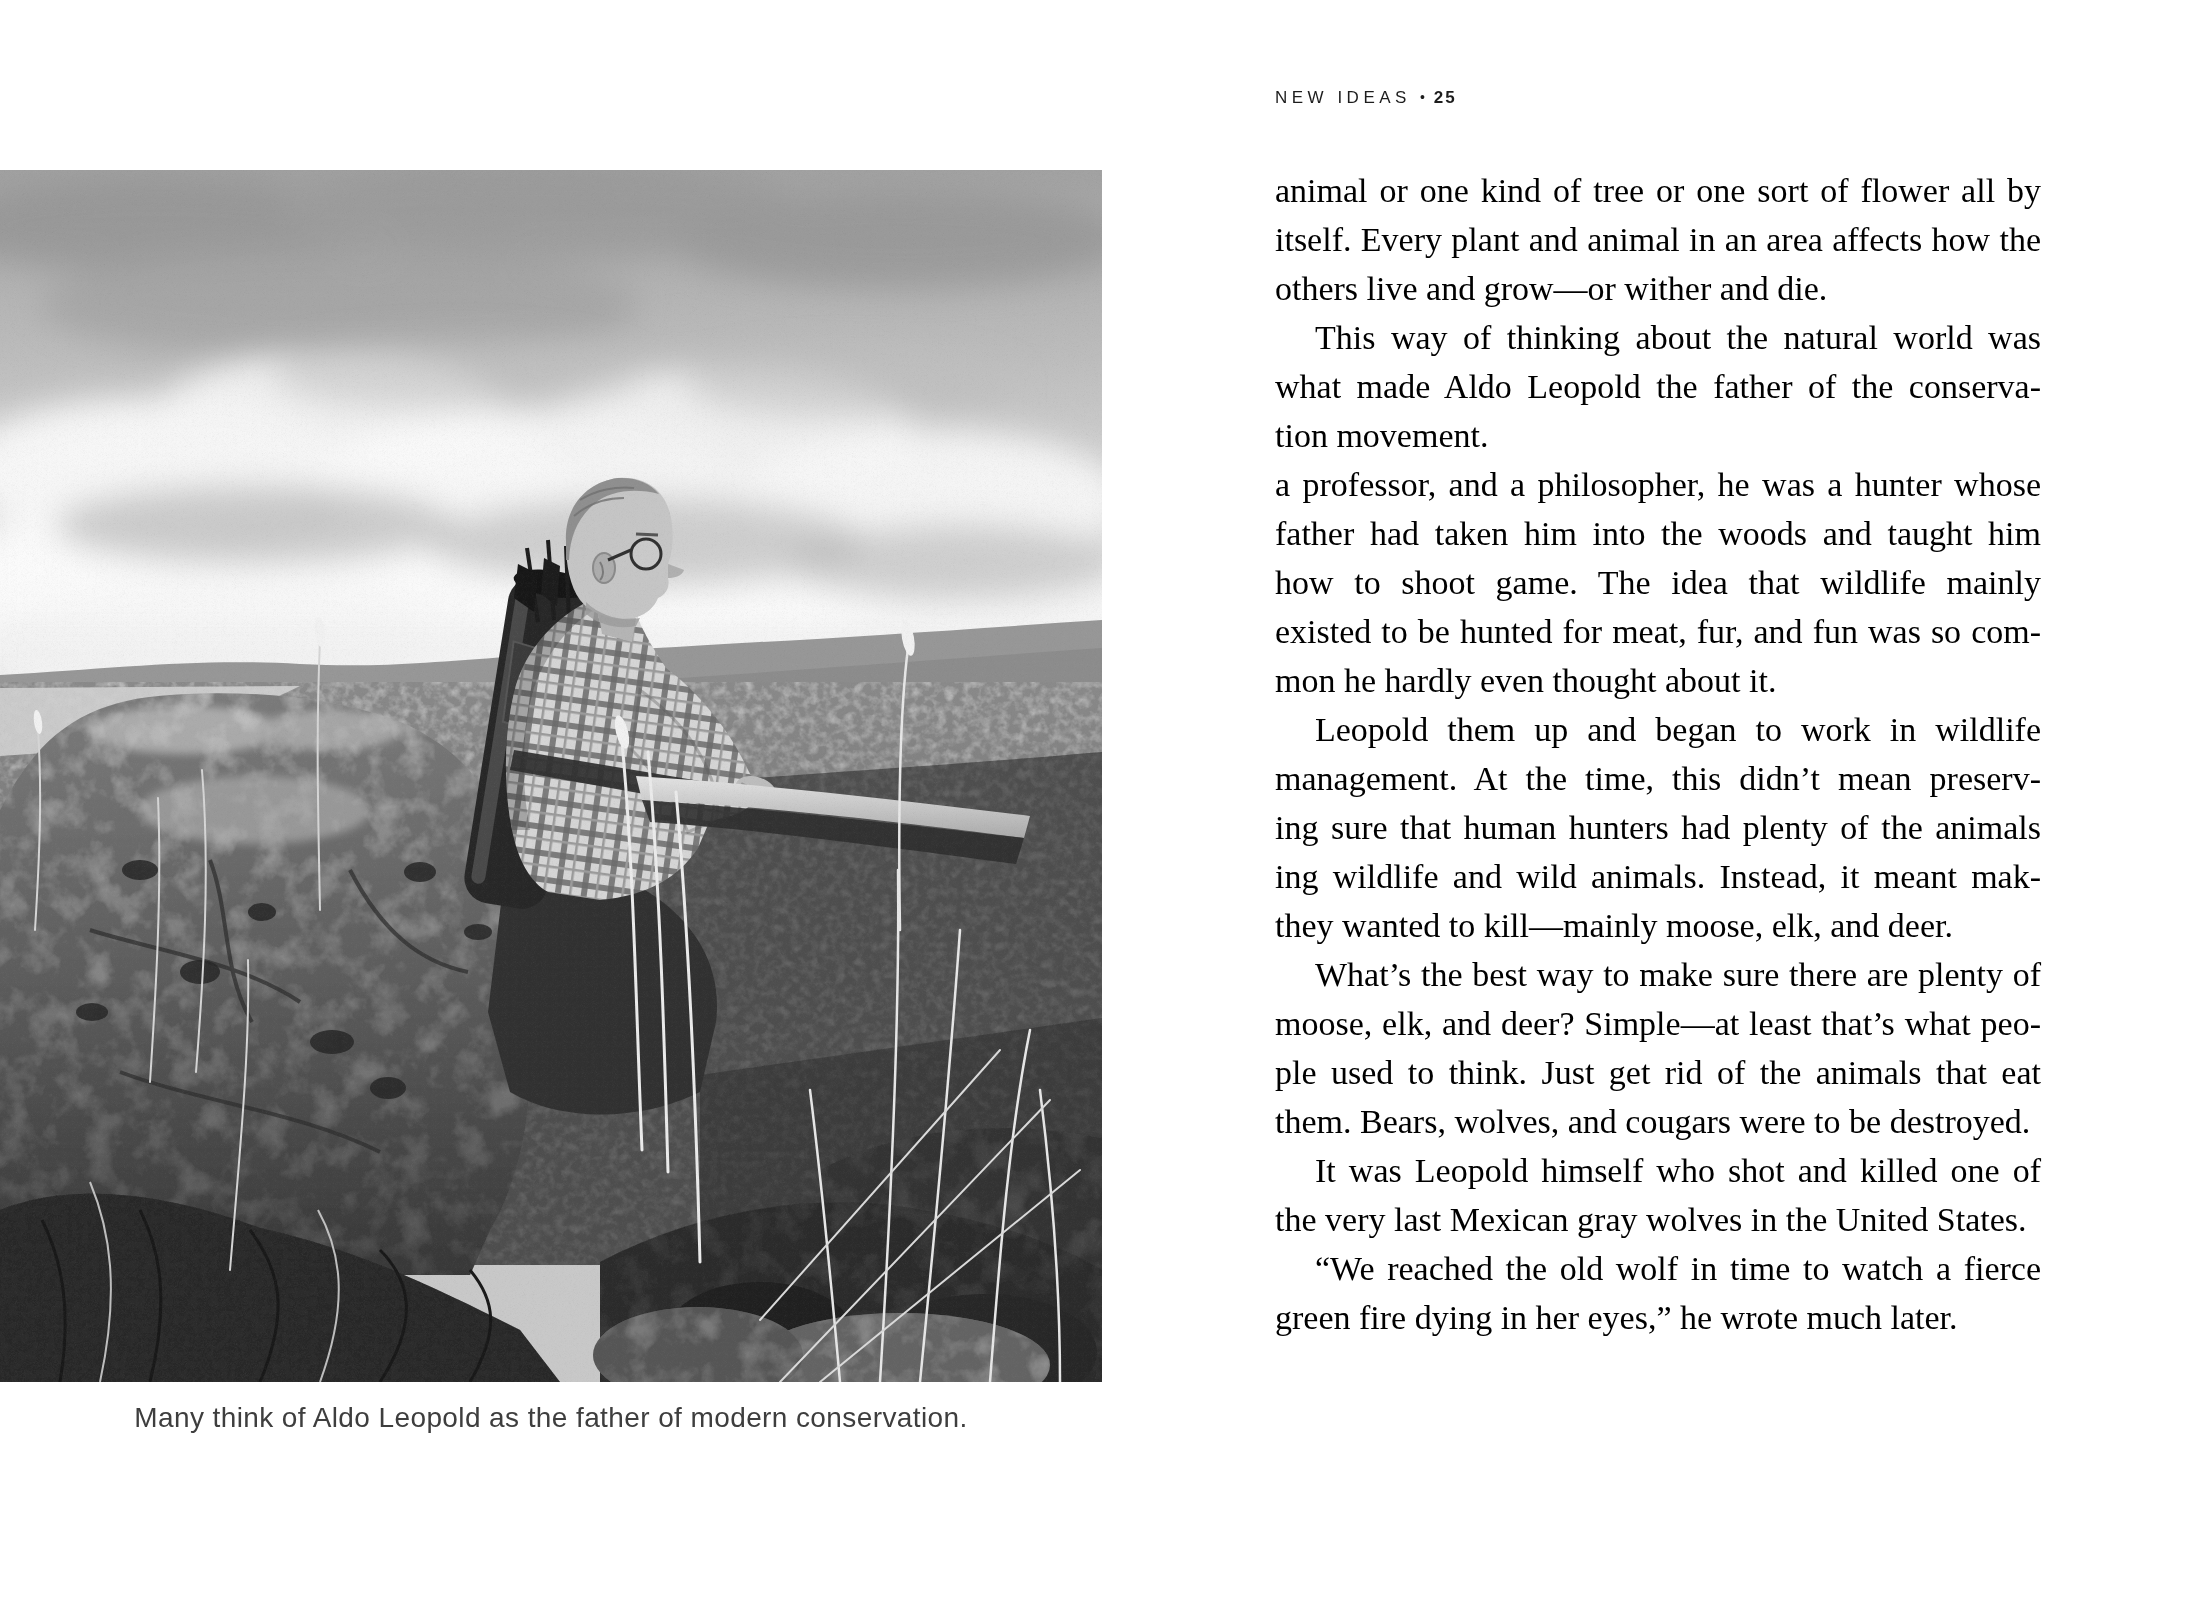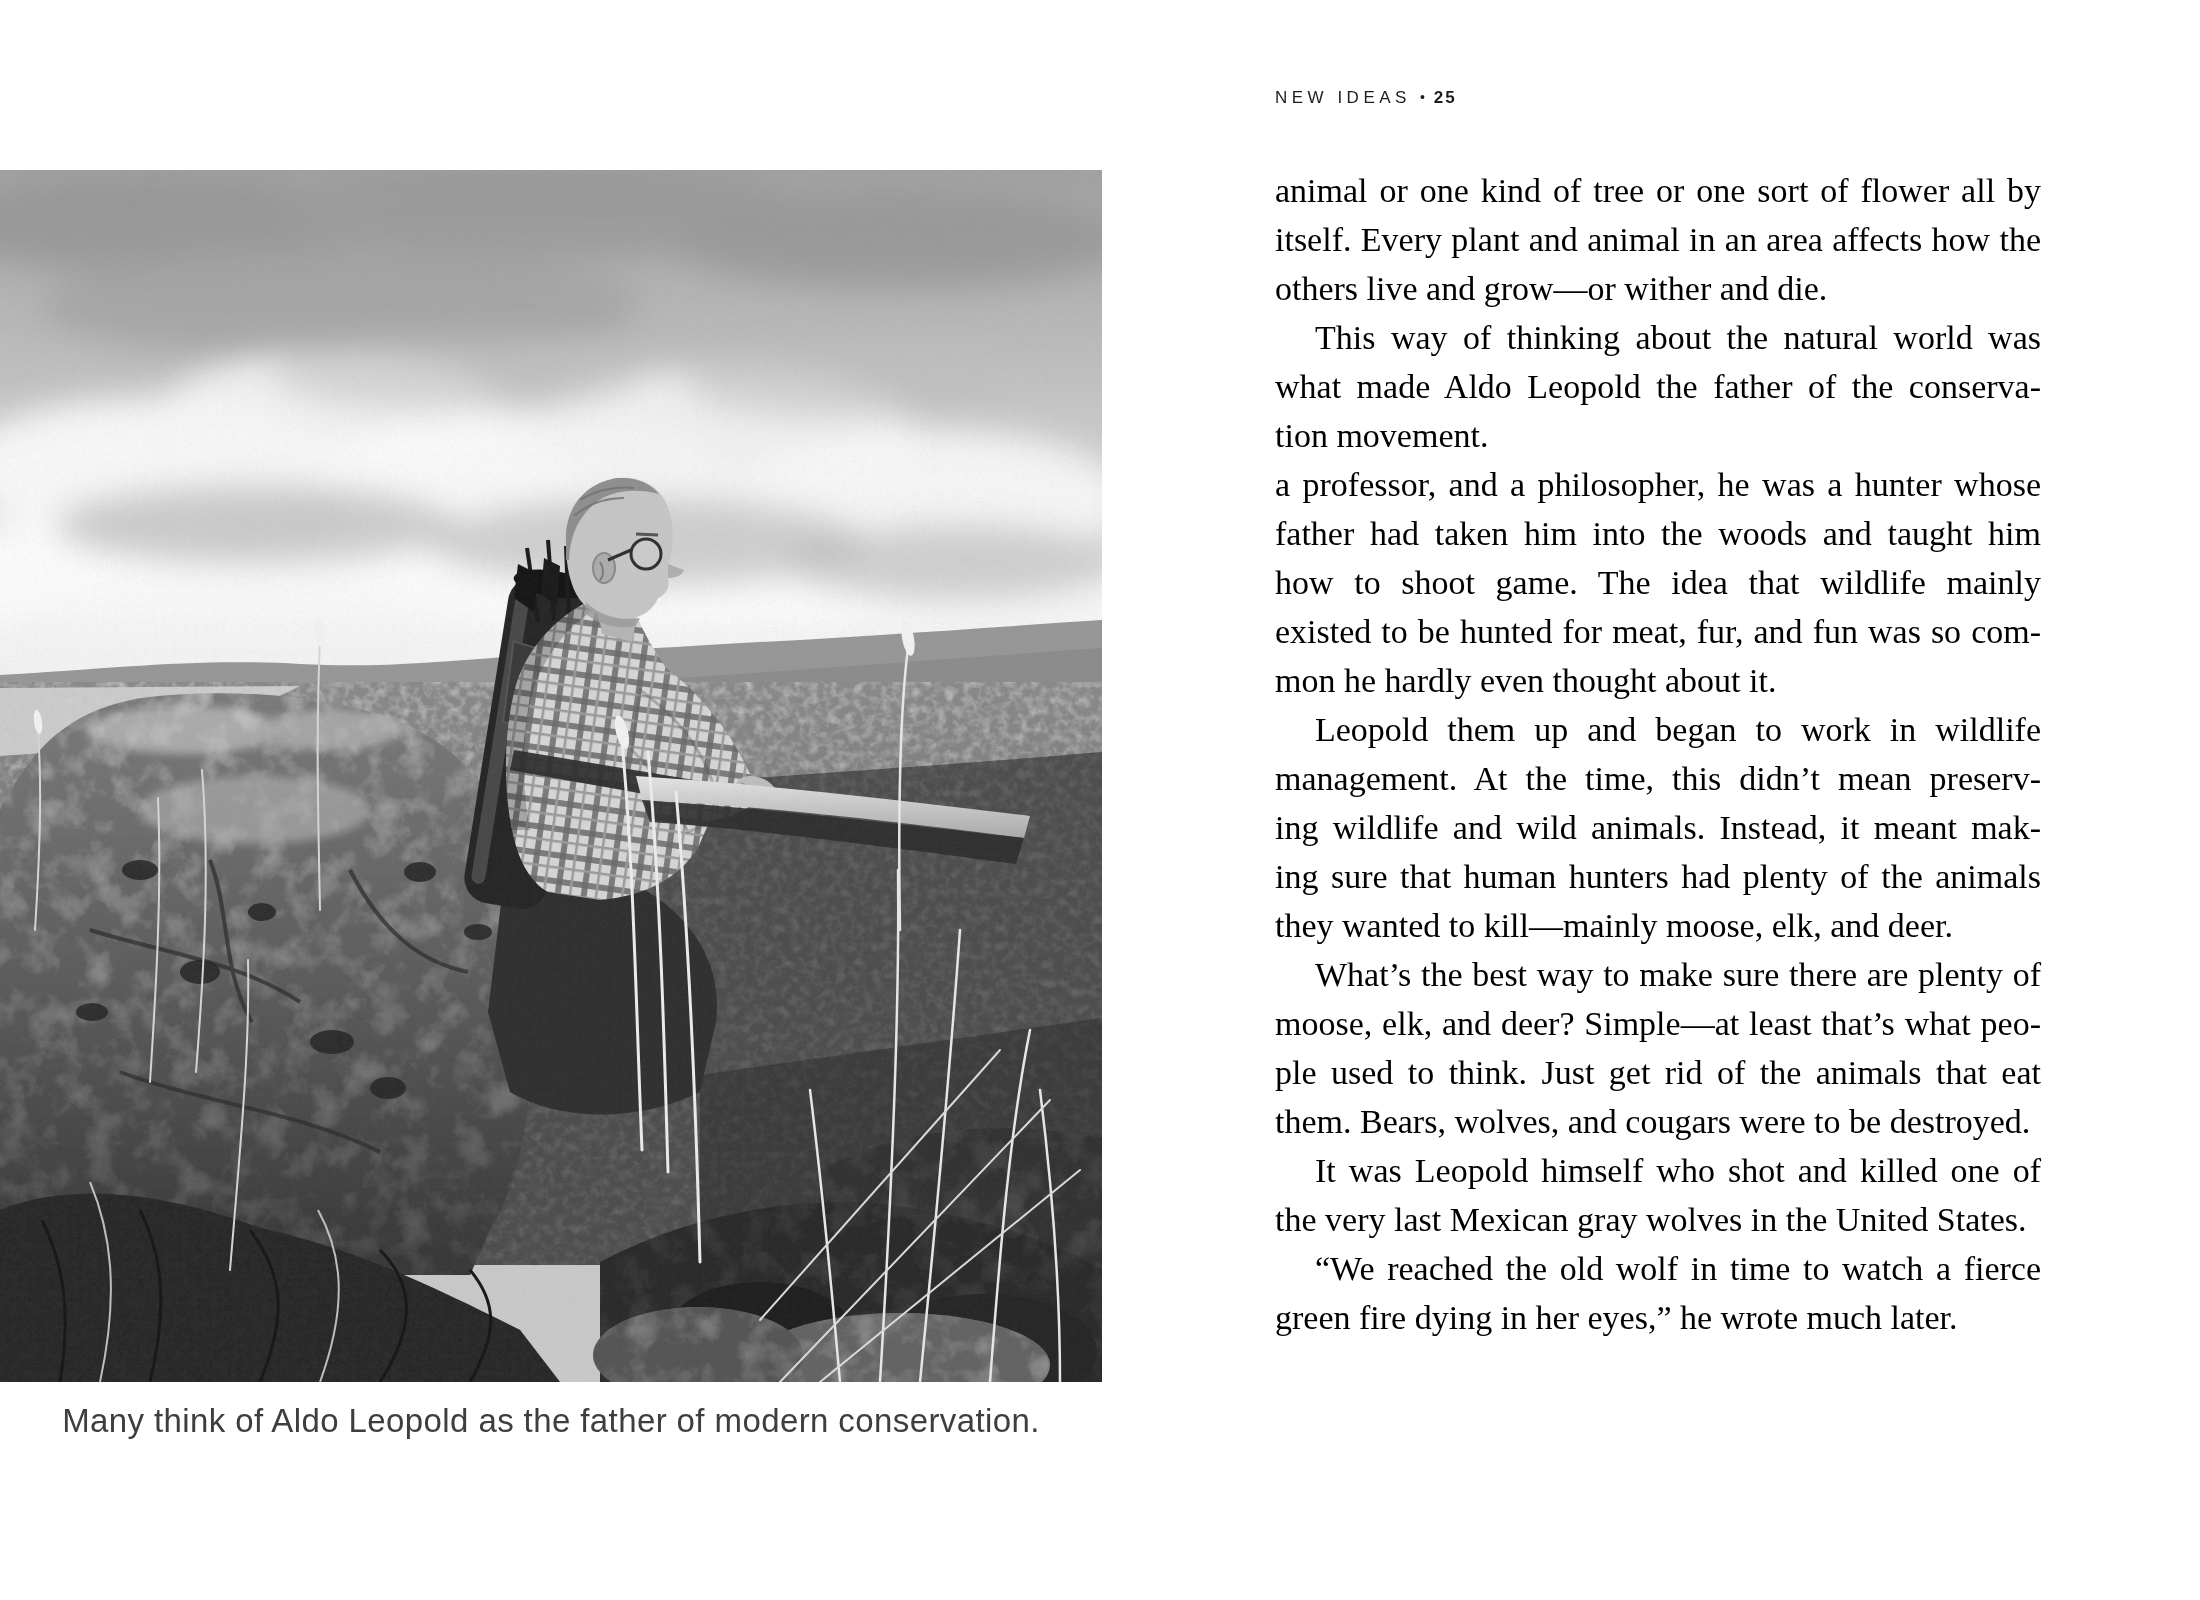--- a/index.html
+++ b/index.html
@@ -22,21 +22,21 @@
 
   
   .photo{
     position:absolute;left:0;top:170px;width:1102px;height:1212px;
     overflow:hidden;background:#c9c9c9;
   }
   .photo svg{display:block;width:100%;height:100%;}
 
   .caption{
     position:absolute;left:0;top:1402px;width:1102px;text-align:center;
-    font-family:"Liberation Sans", sans-serif;font-size:33px;color:#3e3e3e;
+    font-family:"Liberation Sans", sans-serif;font-size:28px;color:#3e3e3e;
     letter-spacing:0.4px;
   }
 
   
   .body-text{
     position:absolute;left:1275px;top:166px;width:766px;
     font-size:34px;line-height:49px;color:#000000;
   }
   .line{text-align:justify;text-align-last:justify;text-justify:inter-word;}
   .line.last{text-align-last:left;}
@@ -309,22 +309,22 @@
       <div class="line indent">This way of thinking about the natural world was</div>
       <div class="line">what made Aldo Leopold the father of the conserva-</div>
       <div class="line last">tion movement.</div>
       <div class="line">a professor, and a philosopher, he was a hunter whose</div>
       <div class="line">father had taken him into the woods and taught him</div>
       <div class="line">how to shoot game. The idea that wildlife mainly</div>
       <div class="line">existed to be hunted for meat, fur, and fun was so com-</div>
       <div class="line last">mon he hardly even thought about it.</div>
       <div class="line indent">Leopold them up and began to work in wildlife</div>
       <div class="line">management. At the time, this didn’t mean preserv-</div>
+      <div class="line">ing sure that human hunters had plenty of the animals</div>
       <div class="line">ing wildlife and wild animals. Instead, it meant mak-</div>
-      <div class="line">ing sure that human hunters had plenty of the animals</div>
       <div class="line last">they wanted to kill—mainly moose, elk, and deer.</div>
       <div class="line indent">What’s the best way to make sure there are plenty of</div>
       <div class="line">moose, elk, and deer? Simple—at least that’s what peo-</div>
       <div class="line">ple used to think. Just get rid of the animals that eat</div>
       <div class="line last">them. Bears, wolves, and cougars were to be destroyed.</div>
       <div class="line indent">It was Leopold himself who shot and killed one of</div>
       <div class="line last">the very last Mexican gray wolves in the United States.</div>
       <div class="line indent">“We reached the old wolf in time to watch a fierce</div>
       <div class="line last">green fire dying in her eyes,” he wrote much later.</div>
     </div>

